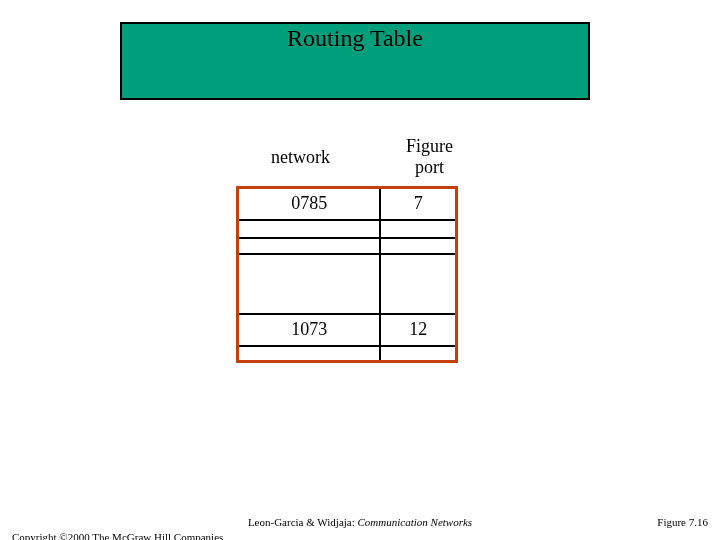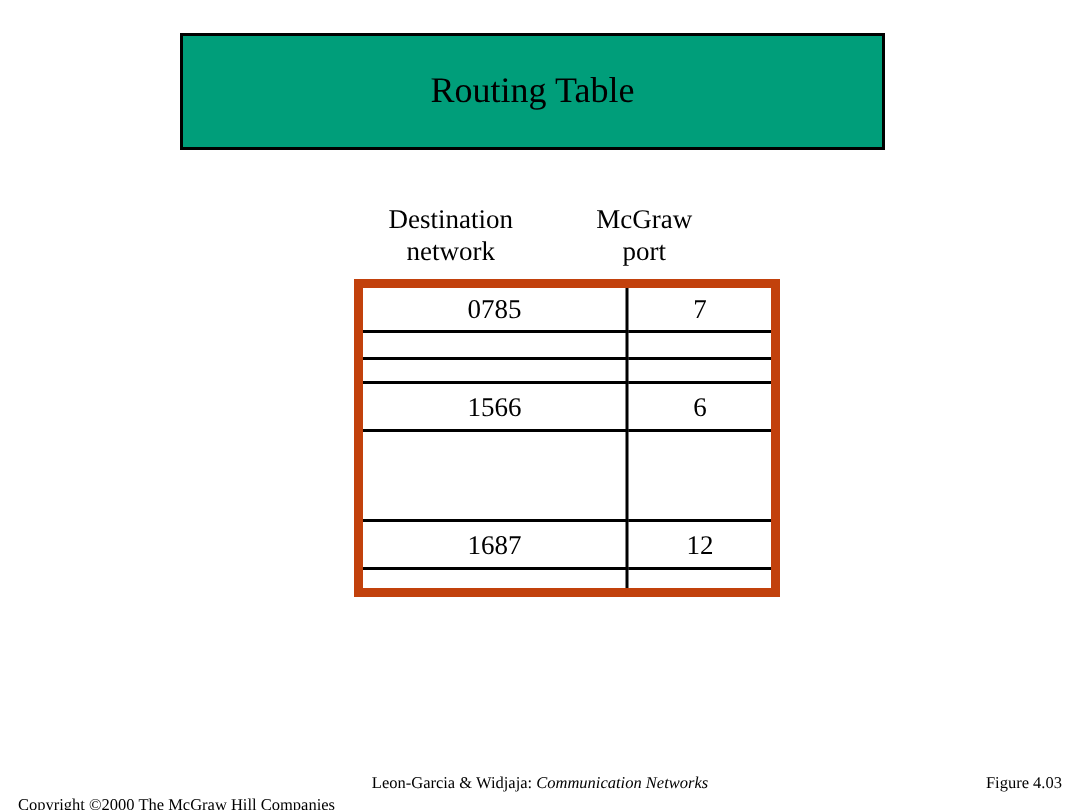--- a/index.html
+++ b/index.html
@@ -15,21 +15,20 @@
     position: absolute;
     left: 120px;
     top: 22px;
     width: 470px;
     height: 78px;
     background: #009e7a;
     border: 2px solid #000;
     display: flex;
     flex-direction: column;
     align-items: center;
-    justify-content: center;
     font-size: 24px;
     line-height: 1.2;
   }
   .headers {
     position: absolute;
     left: 236px;
     top: 132px;
     width: 258px;
     height: 50px;
     display: flex;
@@ -40,22 +39,22 @@
     flex-direction: column;
     align-items: center;
     justify-content: center;
     font-size: 18px;
     line-height: 1.15;
   }
   .routing-table {
     position: absolute;
     left: 236px;
     top: 186px;
-    width: 284px;
-    border: 6px solid #c2410c;
+    width: 222px;
+    border: 3px solid #c2410c;
     border-collapse: collapse;
   }
   .routing-table td {
     border: 2px solid #000;
     text-align: center;
     font-size: 18px;
     vertical-align: middle;
     padding: 0;
   }
   .rt-row td { height: 32px; }
@@ -79,61 +78,56 @@
 </style>
 </head>
 <body>
 
 <div class="title-box">
   <div>Routing Table</div>
 </div>
 
 <div class="headers">
   <div class="header-col">
-    <span>Destination</span>
     <span>network</span>
   </div>
   <div class="header-col">
-    <span>McGraw</span>
+    <span>Figure</span>
     <span>port</span>
   </div>
 </div>
 
 <table class="routing-table">
   <tbody>
       <tr class="rt-row">
     <td>0785</td>
     <td>7</td>
   </tr>
   <tr class="gap-row">
         <td colspan="1"></td>
         <td></td>
       </tr>
   <tr class="gap-row small-gap">
         <td></td>
         <td></td>
       </tr>
-  <tr class="rt-row">
-    <td>1566</td>
-    <td>6</td>
-  </tr>
   <tr class="gap-row big-gap">
         <td></td>
         <td></td>
       </tr>
   <tr class="rt-row">
-    <td>1687</td>
+    <td>1073</td>
     <td>12</td>
   </tr>
   <tr class="gap-row small-gap">
         <td></td>
         <td></td>
       </tr>
 </tbody>
   </table>
 
 <div class="footer">
   <span class="left">Copyright ©2000 The McGraw Hill Companies</span>
   <span class="center">
     <span>Leon-Garcia &amp; Widjaja: </span><span class="italic">Communication Networks</span>
   </span>
-  <span class="fig">Figure 4.03</span>
+  <span class="fig">Figure 7.16</span>
 </div>
 
 </body></html>

